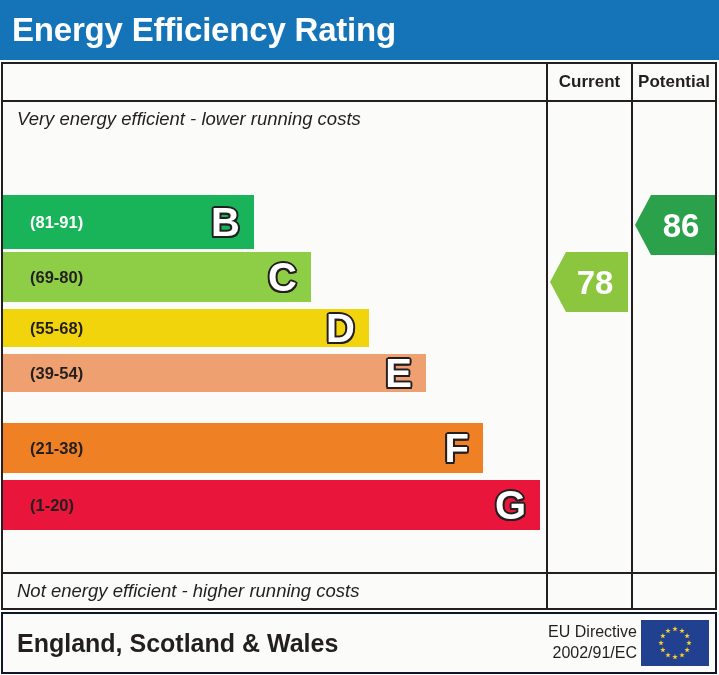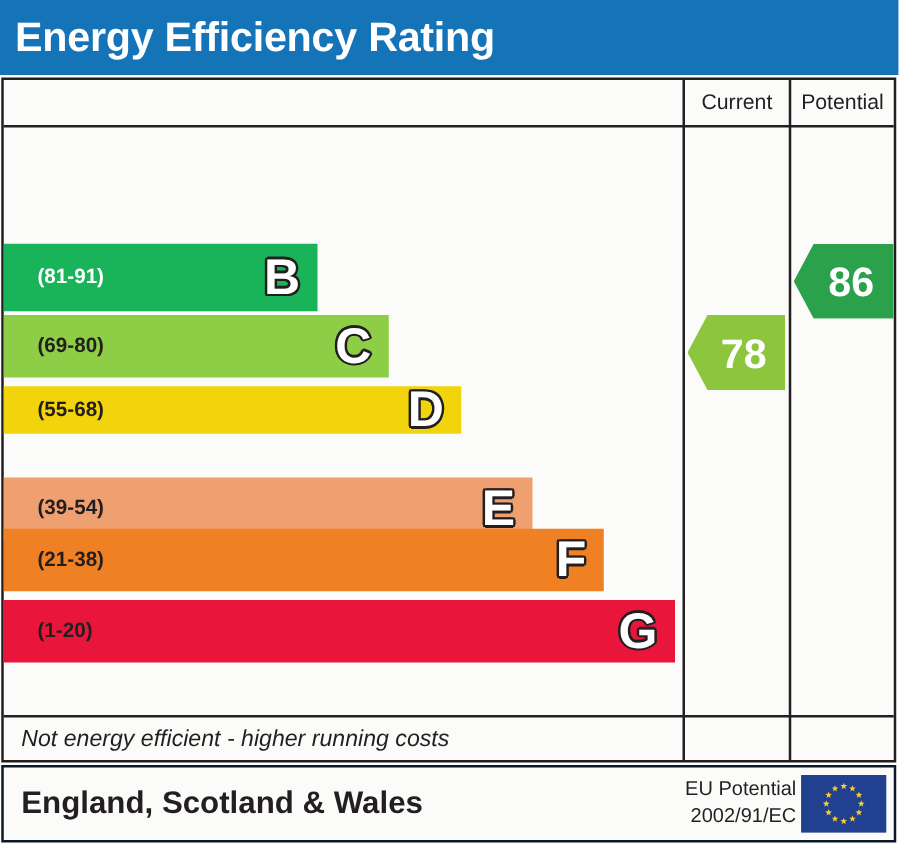--- a/index.html
+++ b/index.html
@@ -84,21 +84,21 @@
     background: #231f20;
   }
 
   .col-head {
     position: absolute;
     top: 0;
     height: 32px;
     line-height: 36px;
     text-align: center;
     font-size: 17px;
-    font-weight: normal;
+    font-weight: bold;
     color: #231f20;
   }
   .col-head.current   { left: 545px; width: 83px; }
   .col-head.potential { left: 630px; width: 82px; }
 
   .edge-note {
     position: absolute;
     left: 14px;
     font-style: italic;
     font-size: 18.5px;
@@ -219,36 +219,37 @@
   <div class="epc-frame">
 
     <div class="hdr-rule"></div>
     <div class="foot-rule"></div>
     <div class="col-sep current"></div>
     <div class="col-sep potential"></div>
 
     <div class="col-head current">Current</div>
     <div class="col-head potential">Potential</div>
 
+    <div class="edge-note top">Very energy efficient - lower running costs</div>
     <div class="edge-note bottom">Not energy efficient - higher running costs</div>
 
     <div class="bands" id="bands-container">
         <div class="band" style="top: 57px; width: 251px; height: 54px; background: rgb(25, 180, 89);">
           <div class="band-range" style="color: rgb(255, 255, 255);">(81-91)</div>
           <div class="band-letter">B</div>
         </div>
         <div class="band" style="top: 114px; width: 308px; height: 50px; background: rgb(141, 206, 70);">
           <div class="band-range" style="color: rgb(35, 31, 32);">(69-80)</div>
           <div class="band-letter">C</div>
         </div>
         <div class="band" style="top: 171px; width: 366px; height: 38px; background: rgb(242, 212, 12);">
           <div class="band-range" style="color: rgb(35, 31, 32);">(55-68)</div>
           <div class="band-letter">D</div>
         </div>
-        <div class="band" style="top: 244px; width: 423px; height: 50px; background: rgb(239, 160, 112); padding-left: 20px;">
+        <div class="band" style="top: 216px; width: 423px; height: 38px; background: rgb(239, 160, 112); padding-left: 20px;">
           <div class="band-range" style="color: rgb(35, 31, 32);">(39-54)</div>
           <div class="band-letter">E</div>
         </div>
         <div class="band" style="top: 285px; width: 480px; height: 50px; background: rgb(239, 128, 35);">
           <div class="band-range" style="color: rgb(35, 31, 32);">(21-38)</div>
           <div class="band-letter">F</div>
         </div>
         <div class="band" style="top: 342px; width: 537px; height: 50px; background: rgb(233, 21, 59);">
           <div class="band-range" style="color: rgb(35, 31, 32);">(1-20)</div>
           <div class="band-letter">G</div>
@@ -261,21 +262,21 @@
         </div>
         <div class="rating-arrow" style="left: 632px; width: 80px; top: 131px; background: rgb(43, 161, 75);">
           <span>86</span>
         </div>
       </div>
   </div>
 
   <div class="epc-footer">
     <div class="footer-region">England, Scotland &amp; Wales</div>
     <div class="footer-directive">
-      <div>EU Potential</div>
+      <div>EU Directive</div>
       <div>2002/91/EC</div>
     </div>
     <div class="eu-flag">
       <svg viewBox="0 0 68 46" width="68" height="46" aria-hidden="true">
         <rect x="0" y="0" width="68" height="46" fill="#21408f"></rect>
         <g fill="#f8d12f" id="eu-stars">
             <polygon points="34.00,6.10 34.68,8.06 36.76,8.10 35.10,9.36 35.70,11.35 34.00,10.16 32.30,11.35 32.90,9.36 31.24,8.10 33.32,8.06"></polygon>
             <polygon points="41.00,7.98 41.68,9.94 43.76,9.98 42.10,11.23 42.70,13.22 41.00,12.04 39.30,13.22 39.90,11.23 38.24,9.98 40.32,9.94"></polygon>
             <polygon points="46.12,13.10 46.81,15.06 48.88,15.10 47.23,16.36 47.83,18.35 46.12,17.16 44.42,18.35 45.02,16.36 43.37,15.10 45.44,15.06"></polygon>
             <polygon points="48.00,20.10 48.68,22.06 50.76,22.10 49.10,23.36 49.70,25.35 48.00,24.16 46.30,25.35 46.90,23.36 45.24,22.10 47.32,22.06"></polygon>

